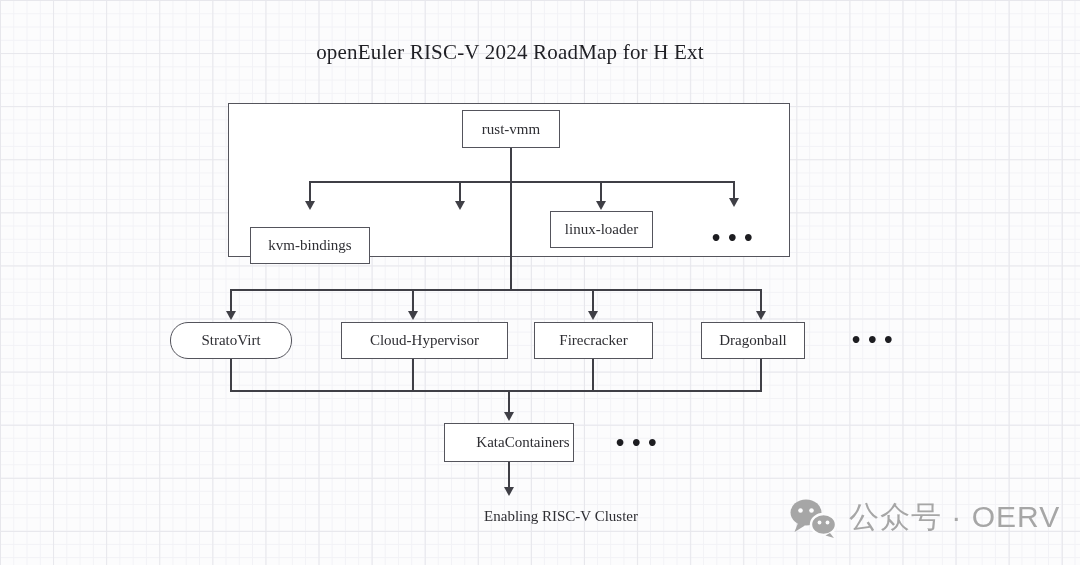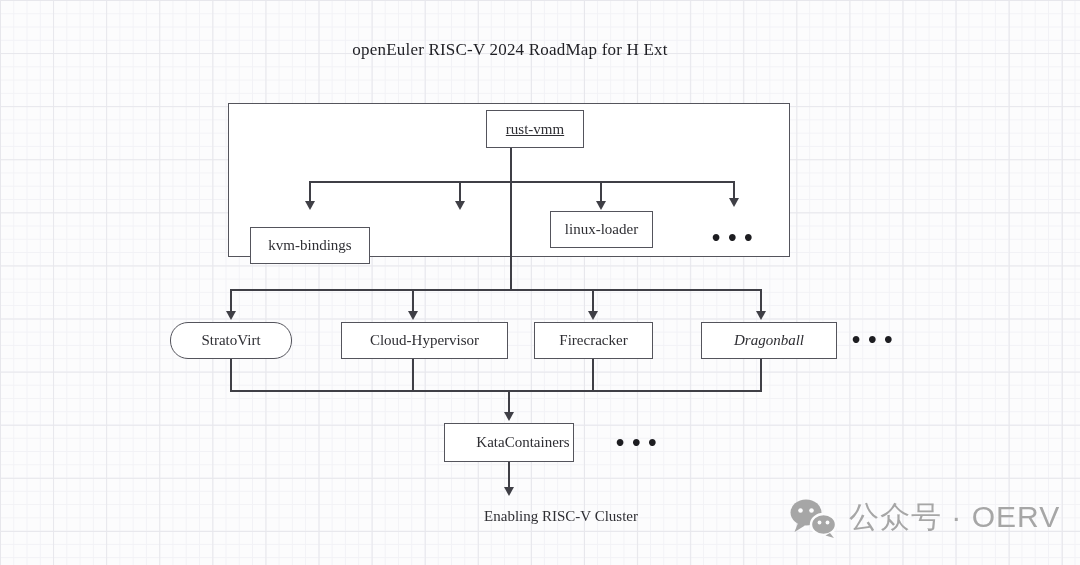--- a/index.html
+++ b/index.html
@@ -9,21 +9,21 @@
     background-image:
       linear-gradient(to right,#e7e7ec 1px,transparent 1px),
       linear-gradient(to bottom,#e7e7ec 1px,transparent 1px),
       linear-gradient(to right,#f2f2f6 1px,transparent 1px),
       linear-gradient(to bottom,#f2f2f6 1px,transparent 1px);
     background-size:53.1px 53.1px,53.1px 53.1px,13.275px 13.275px,13.275px 13.275px;
     font-family:"Liberation Serif","DejaVu Serif",serif;
   }
   .title{
     position:absolute;left:230px;top:40px;width:560px;height:28px;
-    text-align:center;font-size:17px;color:#1f1f24;letter-spacing:.2px;
+    text-align:center;font-size:21px;color:#1f1f24;letter-spacing:.2px;
   }
   .group{
     position:absolute;background:#ffffff;border:1.5px solid #54545c;
   }
   .box{
     position:absolute;background:#ffffff;border:1.5px solid #54545c;
     display:flex;align-items:center;justify-content:center;
     font-size:15px;color:#2e2e33;box-sizing:border-box;
   }
   .hline,.vline{position:absolute;background:#3f3f46;}
@@ -54,21 +54,21 @@
 </style>
 </head>
 <body>
 
 <div class="canvas">
 
   <div class="title">openEuler RISC-V 2024 RoadMap for H Ext</div>
 
   <div class="group" style="left:228px;top:103px;width:560px;height:152px;"></div>
 
-  <div class="box" style="left:486px;top:110px;width:98px;height:38px;text-decoration:underline;">
+  <div class="box" style="left:462px;top:110px;width:98px;height:38px;">
     <span>rust-vmm</span>
   </div>
 
   <div class="vline" style="left:510px;top:148px;height:34px;"></div>
   <div class="hline" style="left:309px;top:181px;width:426px;"></div>
 
   <div class="vline" style="left:309px;top:181px;height:21px;"></div>
   <div class="arrow-down" style="left:305px;top:201px;"></div>
   <div class="vline" style="left:459px;top:181px;height:21px;"></div>
   <div class="arrow-down" style="left:455px;top:201px;"></div>
@@ -99,21 +99,21 @@
 
   <div class="box" style="left:170px;top:322px;width:122px;height:37px;border-radius:18px;">
     <span>StratoVirt</span>
   </div>
   <div class="box" style="left:341px;top:322px;width:167px;height:37px;">
     <span>Cloud-Hypervisor</span>
   </div>
   <div class="box" style="left:534px;top:322px;width:119px;height:37px;">
     <span>Firecracker</span>
   </div>
-  <div class="box" style="left:701px;top:322px;width:136px;height:37px;font-style:italic;">
+  <div class="box" style="left:701px;top:322px;width:104px;height:37px;">
     <span>Dragonball</span>
   </div>
   <div class="dots" style="left:850px;top:333px;">•••</div>
 
   <div class="vline" style="left:230px;top:359px;height:33px;"></div>
   <div class="vline" style="left:412px;top:359px;height:33px;"></div>
   <div class="vline" style="left:592px;top:359px;height:33px;"></div>
   <div class="vline" style="left:760px;top:359px;height:33px;"></div>
   <div class="hline" style="left:230px;top:390px;width:532px;"></div>
 

